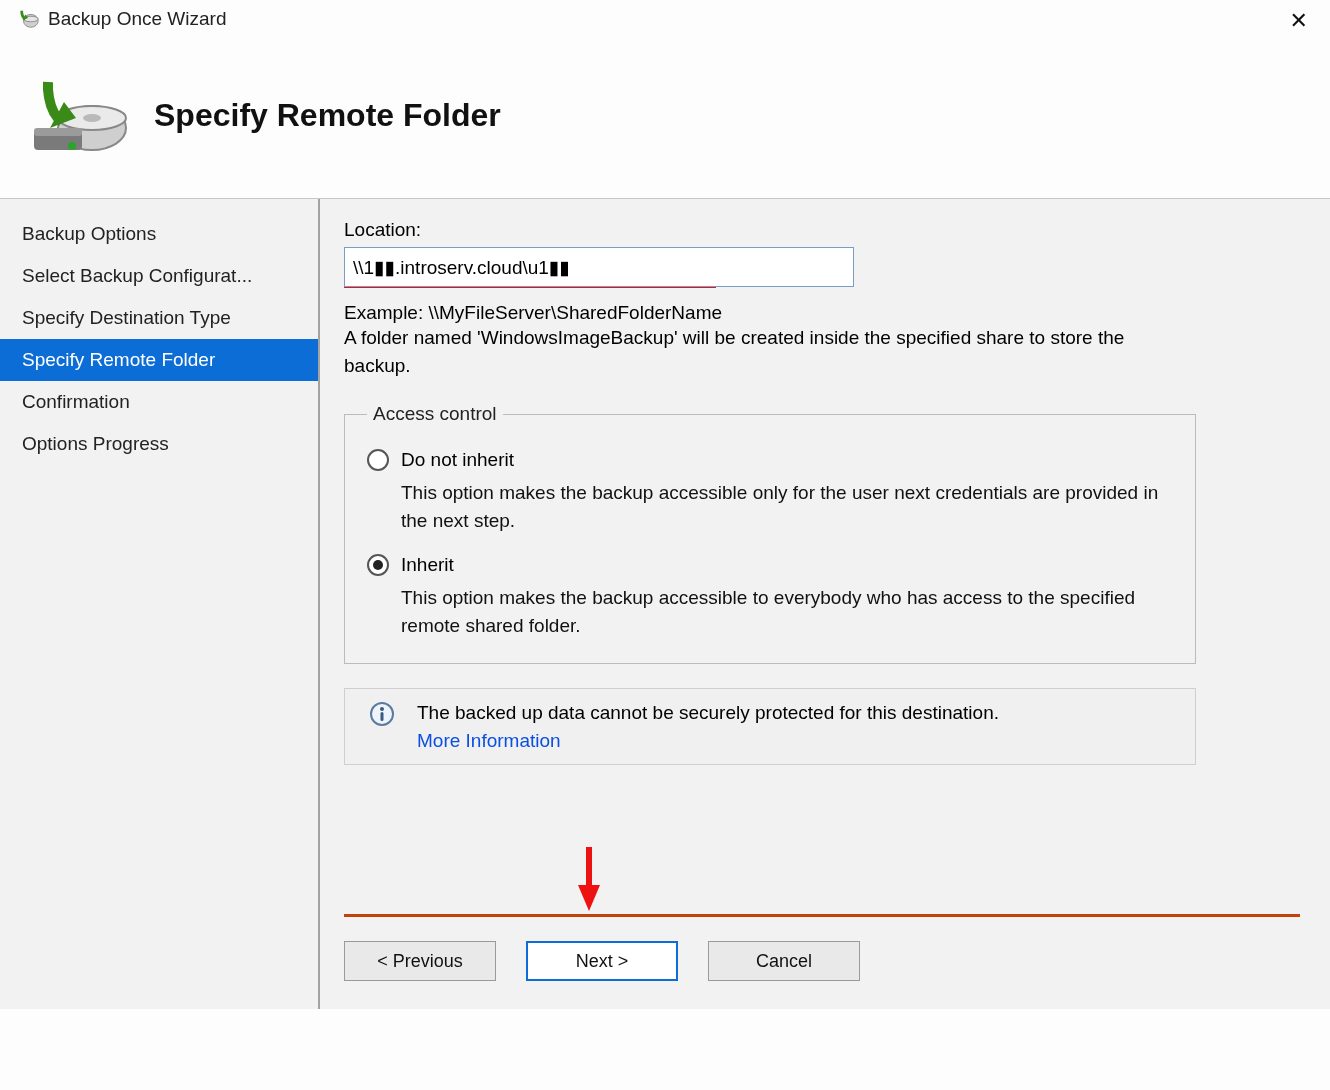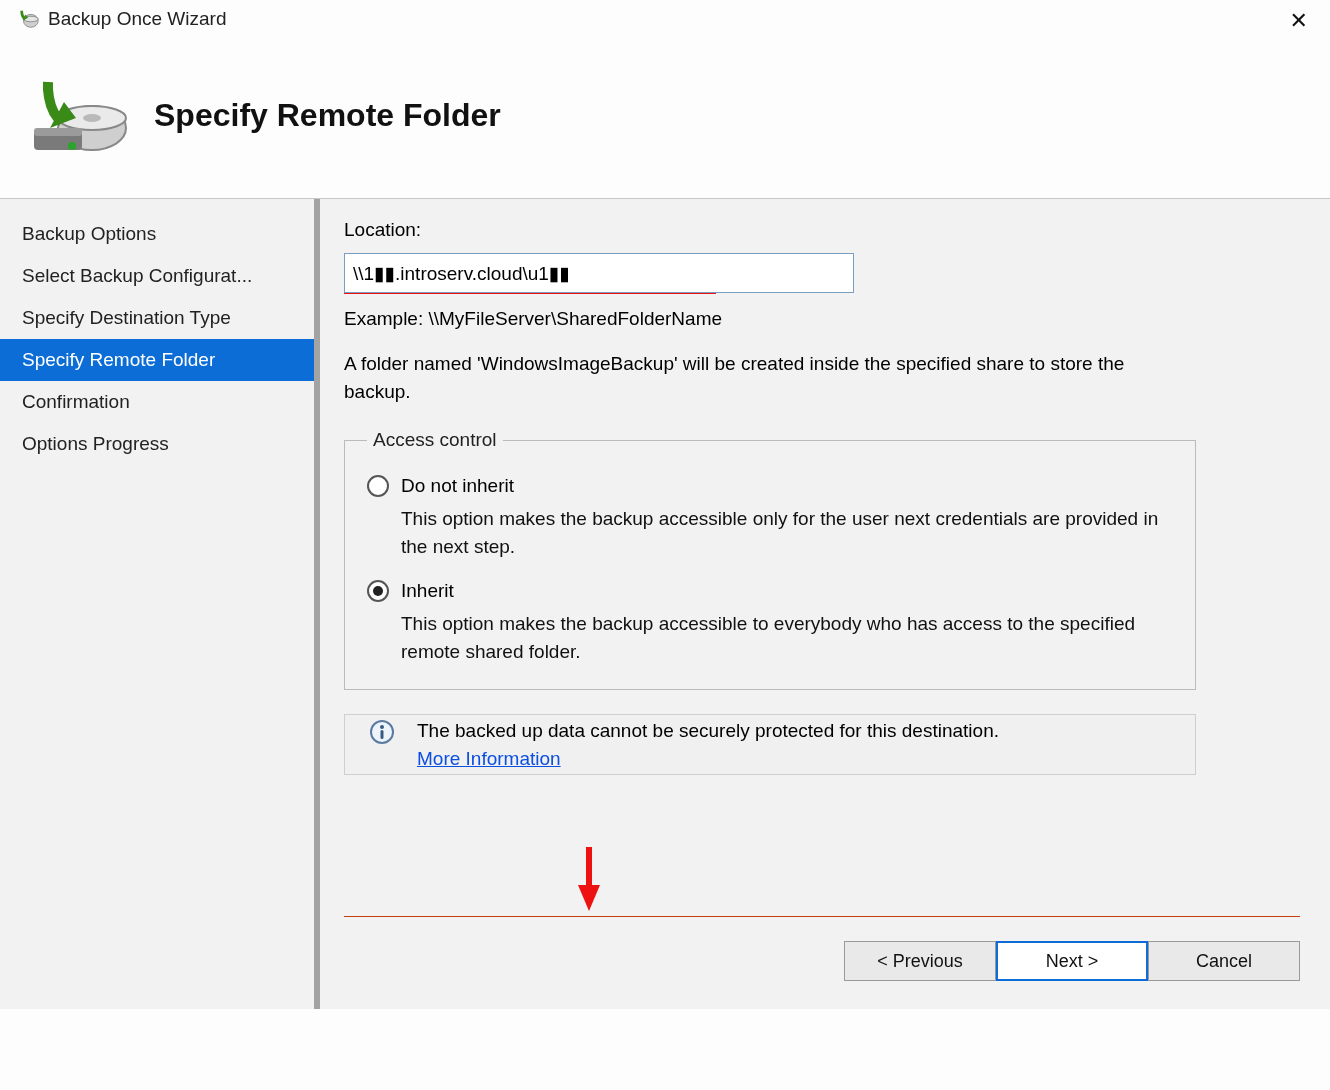--- a/index.html
+++ b/index.html
@@ -48,21 +48,21 @@
     margin: 0 0 0 24px;
     color: #111;
   }
   .body-wrap {
     display: flex;
     min-height: 810px;
     background: #f2f2f2;
   }
   .sidebar {
     width: 320px;
-    border-right: 6px solid #a3a3a3;
+    border-right: 2px solid #a3a3a3;
     background: #f2f2f2;
     padding-top: 14px;
   }
   .sidebar-item {
     padding: 10px 22px;
     font-size: 19px;
     color: #222;
     cursor: default;
     white-space: nowrap;
     overflow: hidden;
@@ -73,37 +73,37 @@
     color: #fff;
   }
   .main {
     flex: 1;
     padding: 20px 30px 24px 24px;
     background: #f2f2f2;
     display: flex;
     flex-direction: column;
   }
   .main-content { flex: 1; }
-  .label-text { font-size: 19px; margin-bottom: 12px; }
+  .label-text { font-size: 19px; margin-bottom: 6px; }
   .location-input {
     width: 510px;
     height: 40px;
     font-size: 19px;
     padding: 4px 8px;
     border: 1px solid #7a9ec1;
     background: #fff;
   }
   .underline-annot {
     height: 3px;
     width: 372px;
     background: #e11;
     margin-top: -2px;
     margin-bottom: 14px;
   }
-  .example { font-size: 19px; margin-bottom: 20px; }
+  .example { font-size: 19px; }
   .desc { font-size: 19px; margin-bottom: 24px; line-height: 1.45; max-width: 840px; }
   fieldset.access {
     border: 1px solid #bbb;
     padding: 14px 22px 24px 22px;
     margin: 0 0 24px 0;
     max-width: 852px;
   }
   fieldset.access legend {
     font-size: 19px;
     padding: 0 6px;
@@ -135,37 +135,38 @@
     font-size: 19px;
     line-height: 1.45;
     color: #111;
     max-width: 780px;
   }
   .info-block {
     display: flex;
     align-items: flex-start;
     border: 1px solid #cfcfcf;
     background: #f0f0f0;
-    padding: 2px 24px;
+    padding: 10px 24px;
     max-width: 852px;
     margin-bottom: 8px;
   }
   .info-icon {
     width: 26px; height: 26px;
     flex-shrink: 0;
     margin-right: 22px;
     margin-top: 2px;
   }
   .info-text { font-size: 19px; line-height: 1.45; }
-  .info-text a { color: #0b4fe0; text-decoration: underline; cursor: pointer; }
+  .info-text a { color: #0b4fe0; cursor: pointer; }
   .footer {
-    border-top: 1px solid #c2410c;
+    border-top: 3px solid #c2410c;
     padding: 24px 0 4px 0;
     display: flex;
-    justify-content: flex-end;
+    justify-content: flex-start;
+    gap: 30px;
     position: relative;
   }
   .btn {
     width: 152px;
     height: 40px;
     font-size: 18px;
     background: #e9e9e9;
     border: 1px solid #9a9a9a;
     cursor: pointer;
     color: #111;

